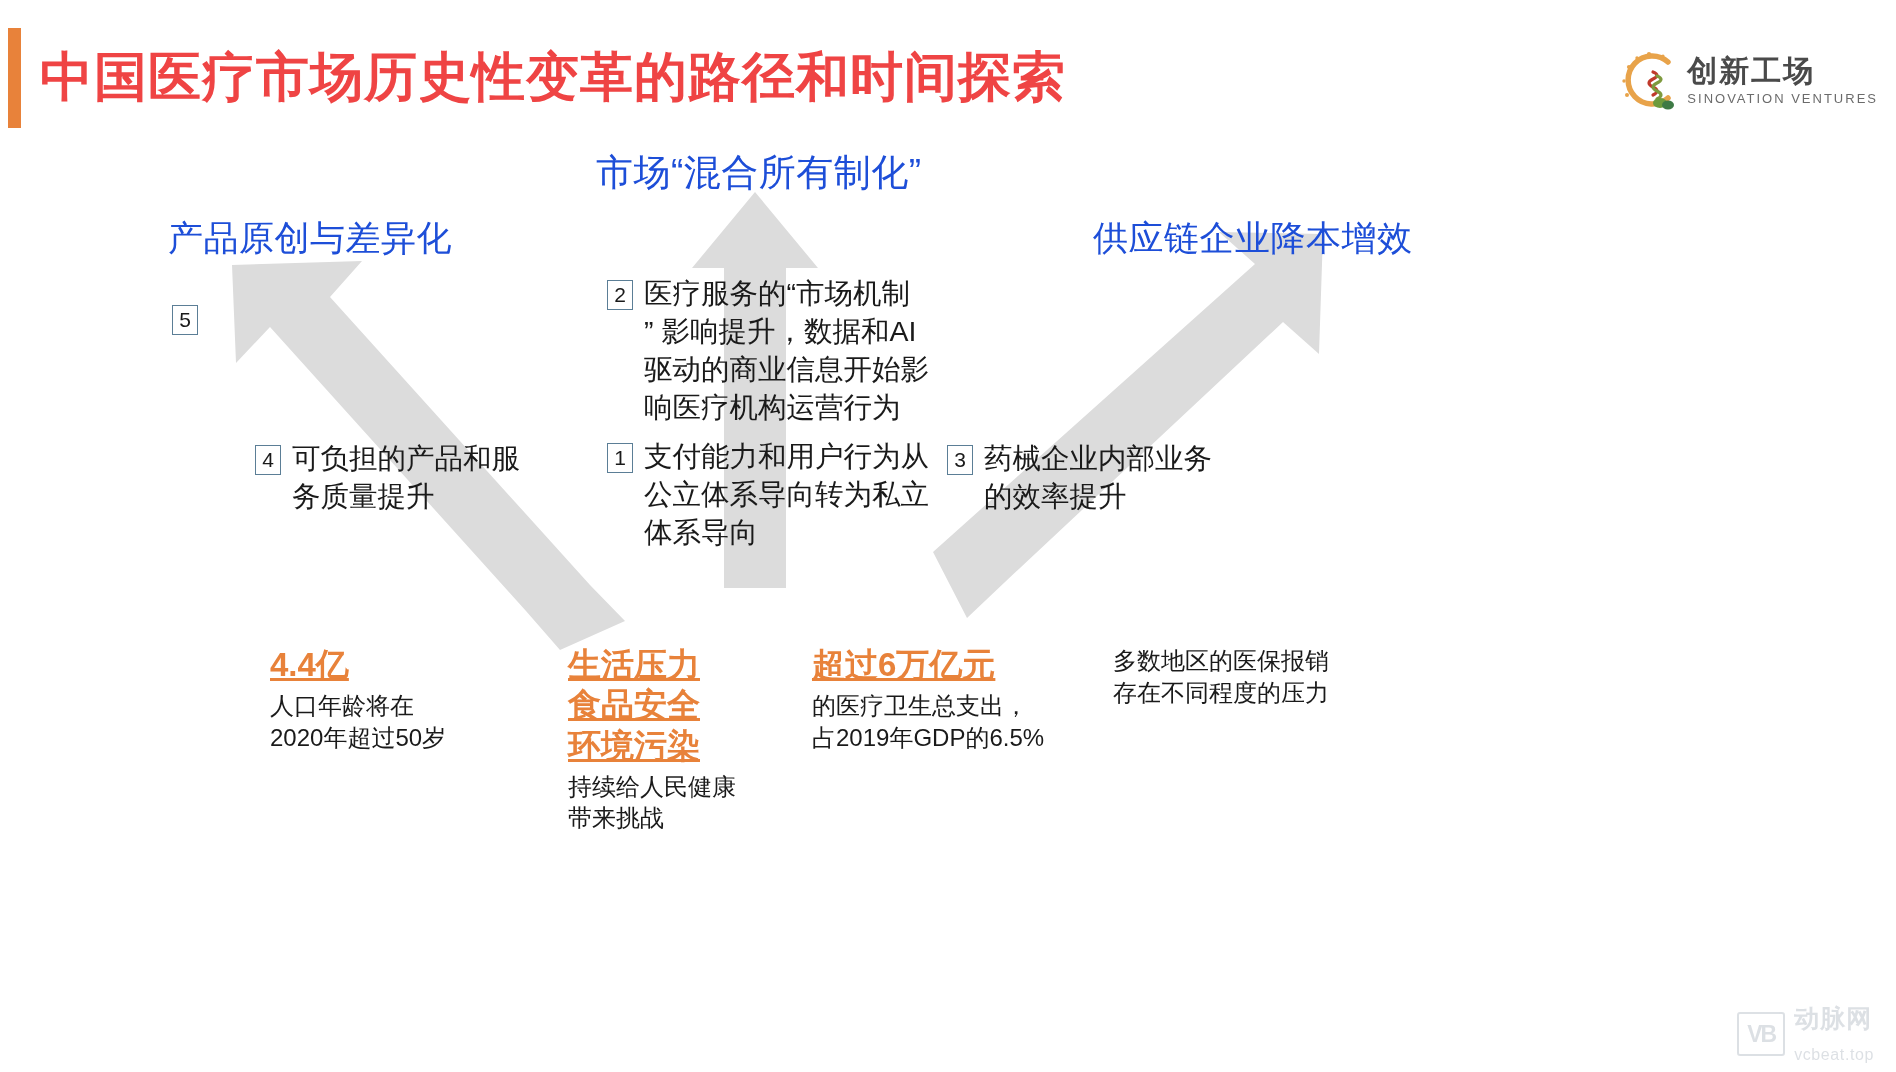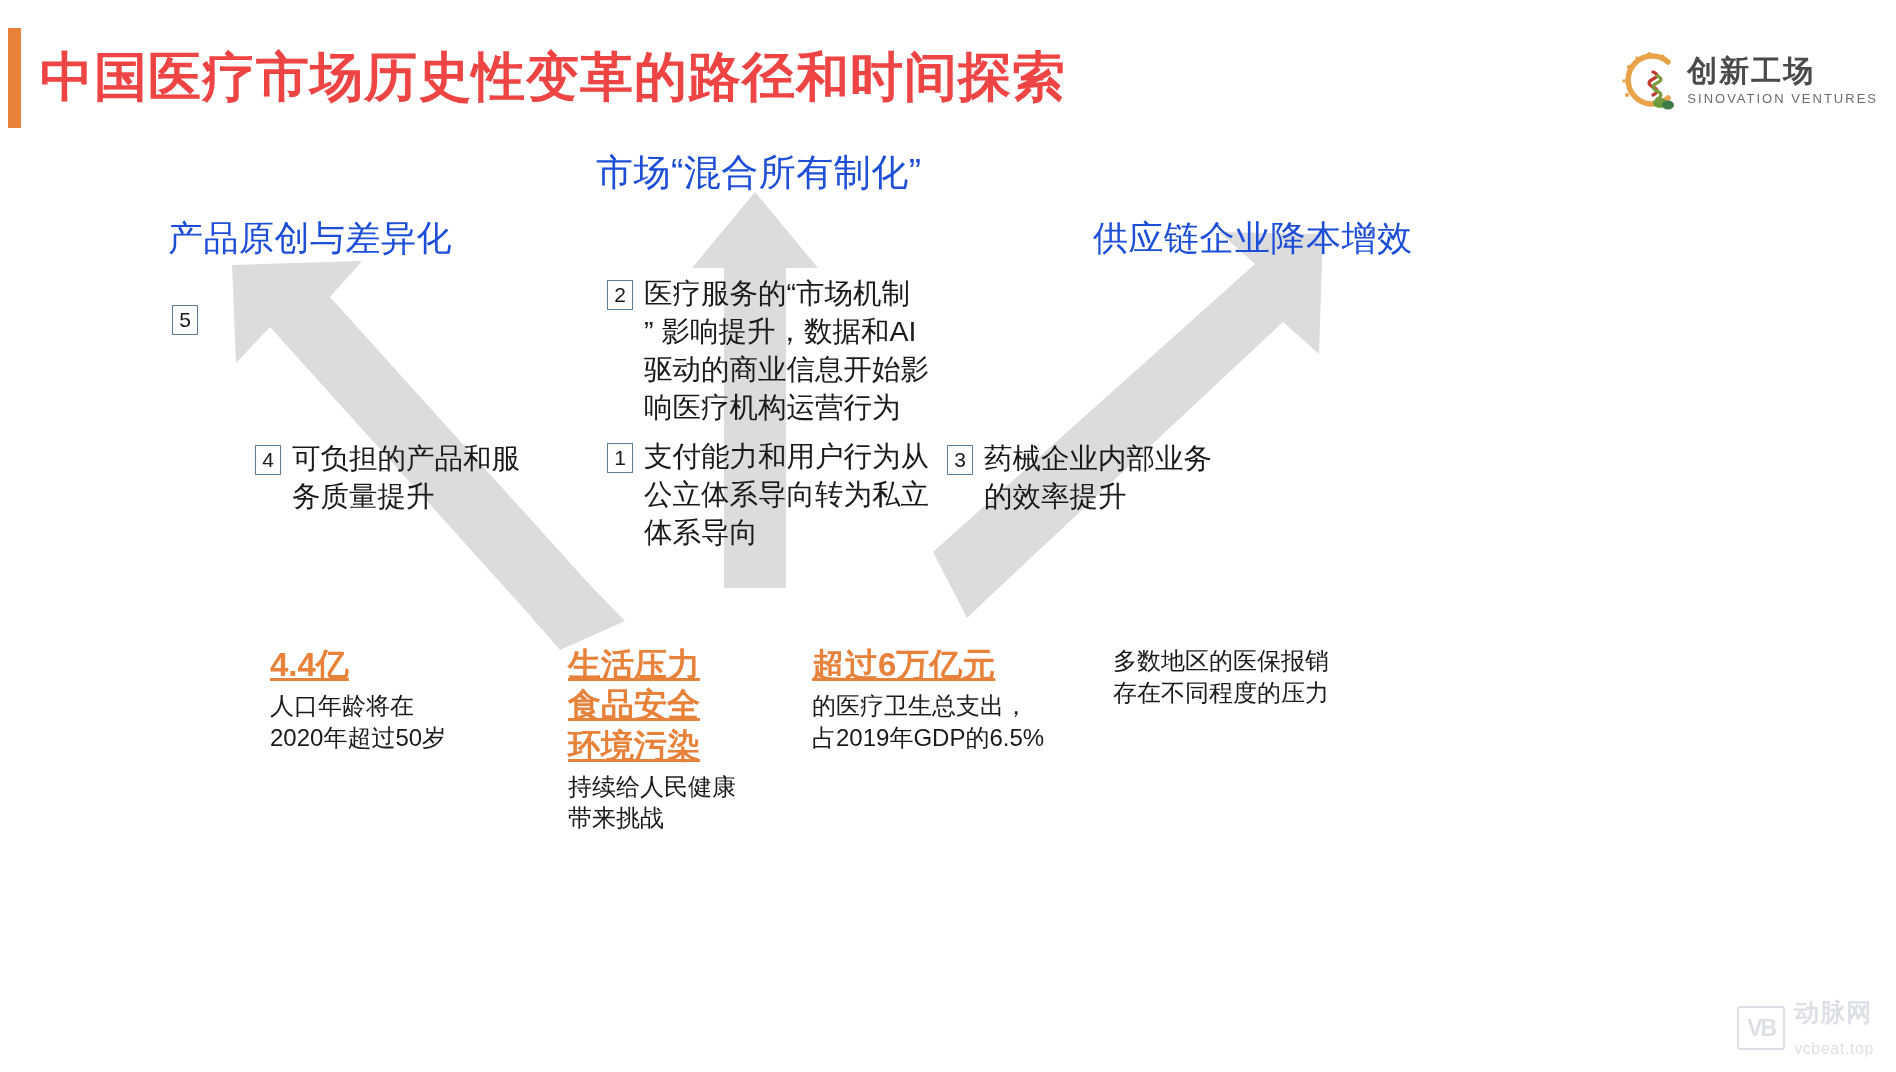--- a/index.html
+++ b/index.html
@@ -147,21 +147,21 @@
   }
   #stat-1 { left: 270px;  top: 645px; width: 330px; }
   #stat-2 { left: 568px;  top: 645px; width: 320px; }
   #stat-3 { left: 812px;  top: 645px; width: 350px; }
   #stat-4 { left: 1113px; top: 645px; width: 350px; }
 
   
   #watermark {
     position: absolute;
     right: 22px;
-    bottom: 14px;
+    bottom: 8px;
     display: flex;
     align-items: center;
     gap: 9px;
     opacity: 0.30;
   }
   #wm-badge {
     width: 44px;
     height: 40px;
     border: 2.5px solid #8f9aa8;
     border-radius: 3px;

